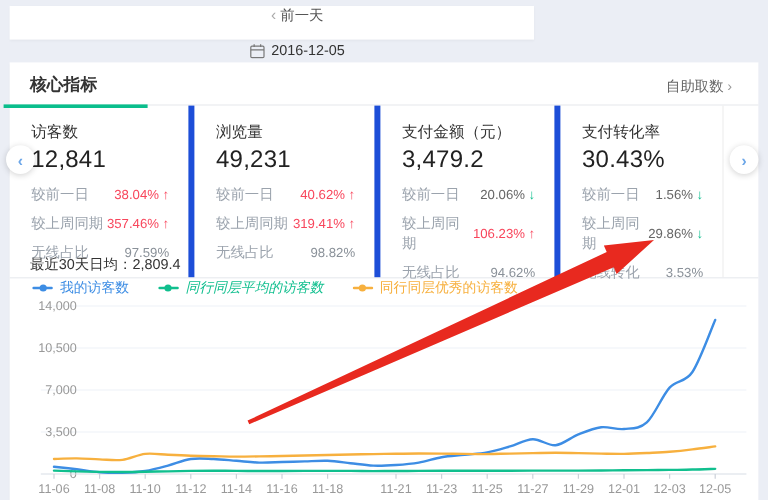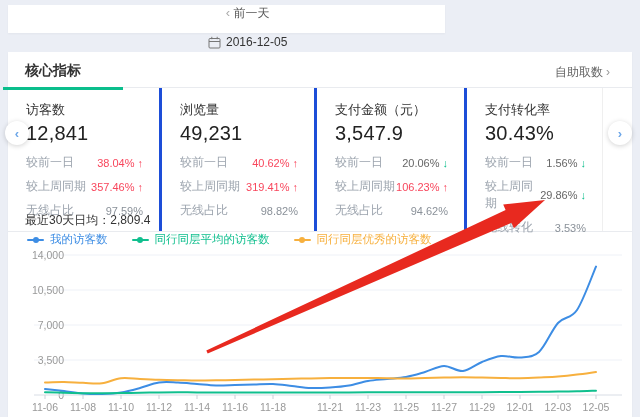--- a/index.html
+++ b/index.html
@@ -14,21 +14,21 @@
   .datenav .next .chev{color:#d5d5d5;}
   .datenav .date{color:#333;display:flex;align-items:center;gap:5px;}
   .panel{position:absolute;left:8px;top:52px;width:624px;height:377px;background:#fff;
     box-shadow:0 1px 2px rgba(0,0,0,.04);}
   .panel-header{position:relative;height:35px;}
   .panel-title{position:absolute;left:17px;top:10px;font-size:14px;font-weight:bold;color:#333;}
   .panel-action{position:absolute;right:22px;top:12px;font-size:12px;color:#666;cursor:pointer;}
   .panel-action .chev{color:#999;margin-left:3px;font-size:12px;}
   .tabs-row{position:absolute;left:0;top:35px;width:624px;height:145px;
     border-top:1px solid #e9ebef;border-bottom:1px solid #e9ebef;box-sizing:border-box;display:flex;}
-  .card{position:relative;box-sizing:border-box;border-right:3px solid #1d4ed8;
+  .card{position:relative;box-sizing:border-box;border-right:5px solid #1d4ed8;
     padding:13px 16px 0 18px;}
   .card.c1{width:154px;}
   .card.c2{width:155px;}
   .card.c3{width:150px;}
   .card.c4{width:136px;}
   .tabs-filler{flex:1;}
   .active-bar{position:absolute;left:-5px;top:-1px;width:120px;height:3px;background:#0abe8c;}
   .card-label{font-size:13px;color:#333;}
   .card-value{font-size:20px;font-weight:500;color:#222;margin-top:3px;letter-spacing:.2px;}
   .card-rows{margin-top:9px;}
@@ -123,21 +123,21 @@
           </div>
         <div class="crow none">
             <span class="rl">无线占比</span>
             <span class="rv">98.82%</span>
           </div>
       </div>
     </div>
 
     <div class="card c3">
       <div class="card-label">支付金额（元）</div>
-      <div class="card-value">3,547.9</div>
+      <div class="card-value">3,479.2</div>
       <div class="card-rows">
         <div class="crow down">
             <span class="rl">较前一日</span>
             <span class="rv">20.06%</span>
             <span class="ar">↓</span>
           </div>
         <div class="crow up">
             <span class="rl">较上周同期</span>
             <span class="rv">106.23%</span>
             <span class="ar">↑</span>
@@ -173,21 +173,21 @@
     <div class="tabs-filler"></div>
   </div>
 
   <div class="chart-title">最近30天日均：2,809.4</div>
 
   <div class="legend">
     <span class="legend-item" style="color: rgb(61, 141, 228);">
         <span class="lmark"></span>
         <span>我的访客数</span>
       </span>
-    <span class="legend-item" style="color: rgb(16, 191, 142);">
+    <span class="legend-item" style="color: rgb(16, 191, 142); font-style: italic;">
         <span class="lmark"></span>
         <span>同行同层平均的访客数</span>
       </span>
     <span class="legend-item" style="color: rgb(247, 176, 62);">
         <span class="lmark"></span>
         <span>同行同层优秀的访客数</span>
       </span>
   </div>
 
   <svg class="chart-svg" width="612" height="172" viewBox="0 0 612 172">

